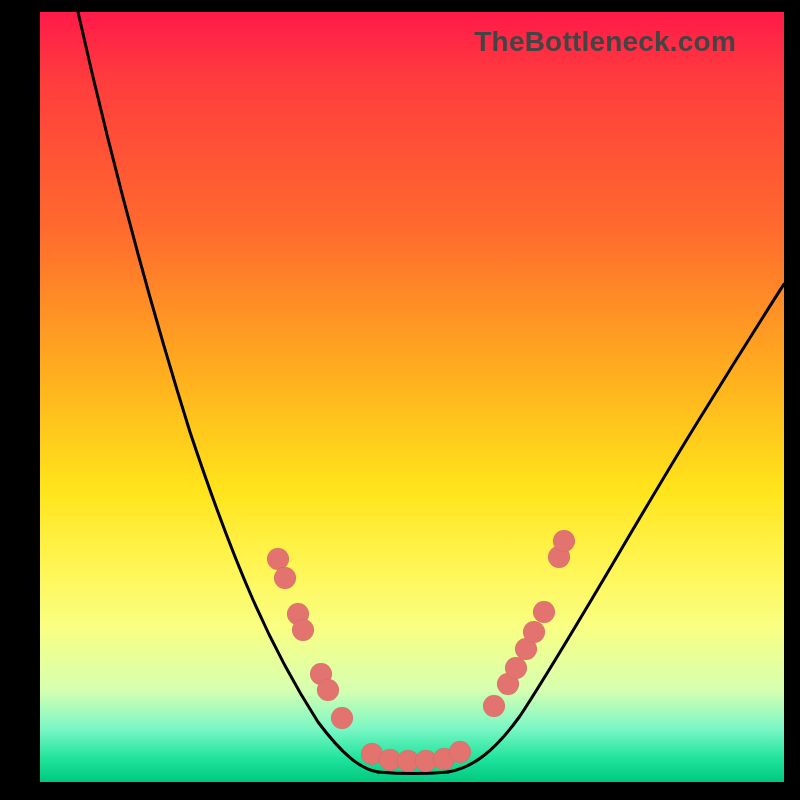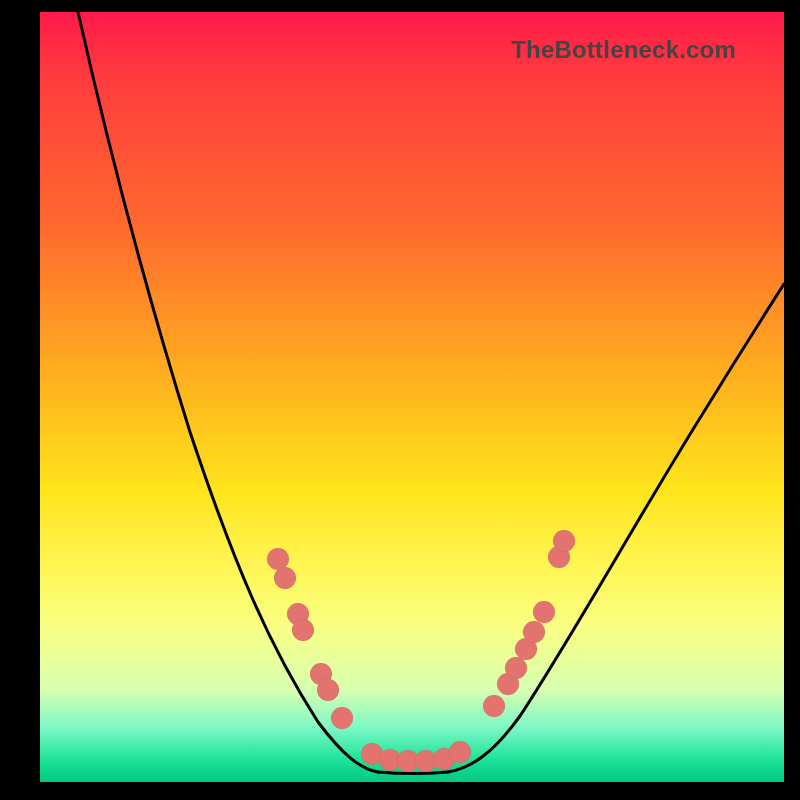--- a/index.html
+++ b/index.html
@@ -35,25 +35,24 @@
       #7cf7c6 93%,
       #1fe39b 97%,
       #00c97e 100%
     );
   }
   .watermark {
     position: absolute;
     top: 14px;
     right: 48px;
     color: #444;
-    font-size: 24px;
+    font-size: 28px;
     font-weight: 600;
     letter-spacing: 0.2px;
     user-select: none;
-    margin-top: 10px;
   }
   svg.curve {
     position: absolute;
     inset: 0;
     width: 100%;
     height: 100%;
     overflow: visible;
   }
   .curve path {
     fill: none;

